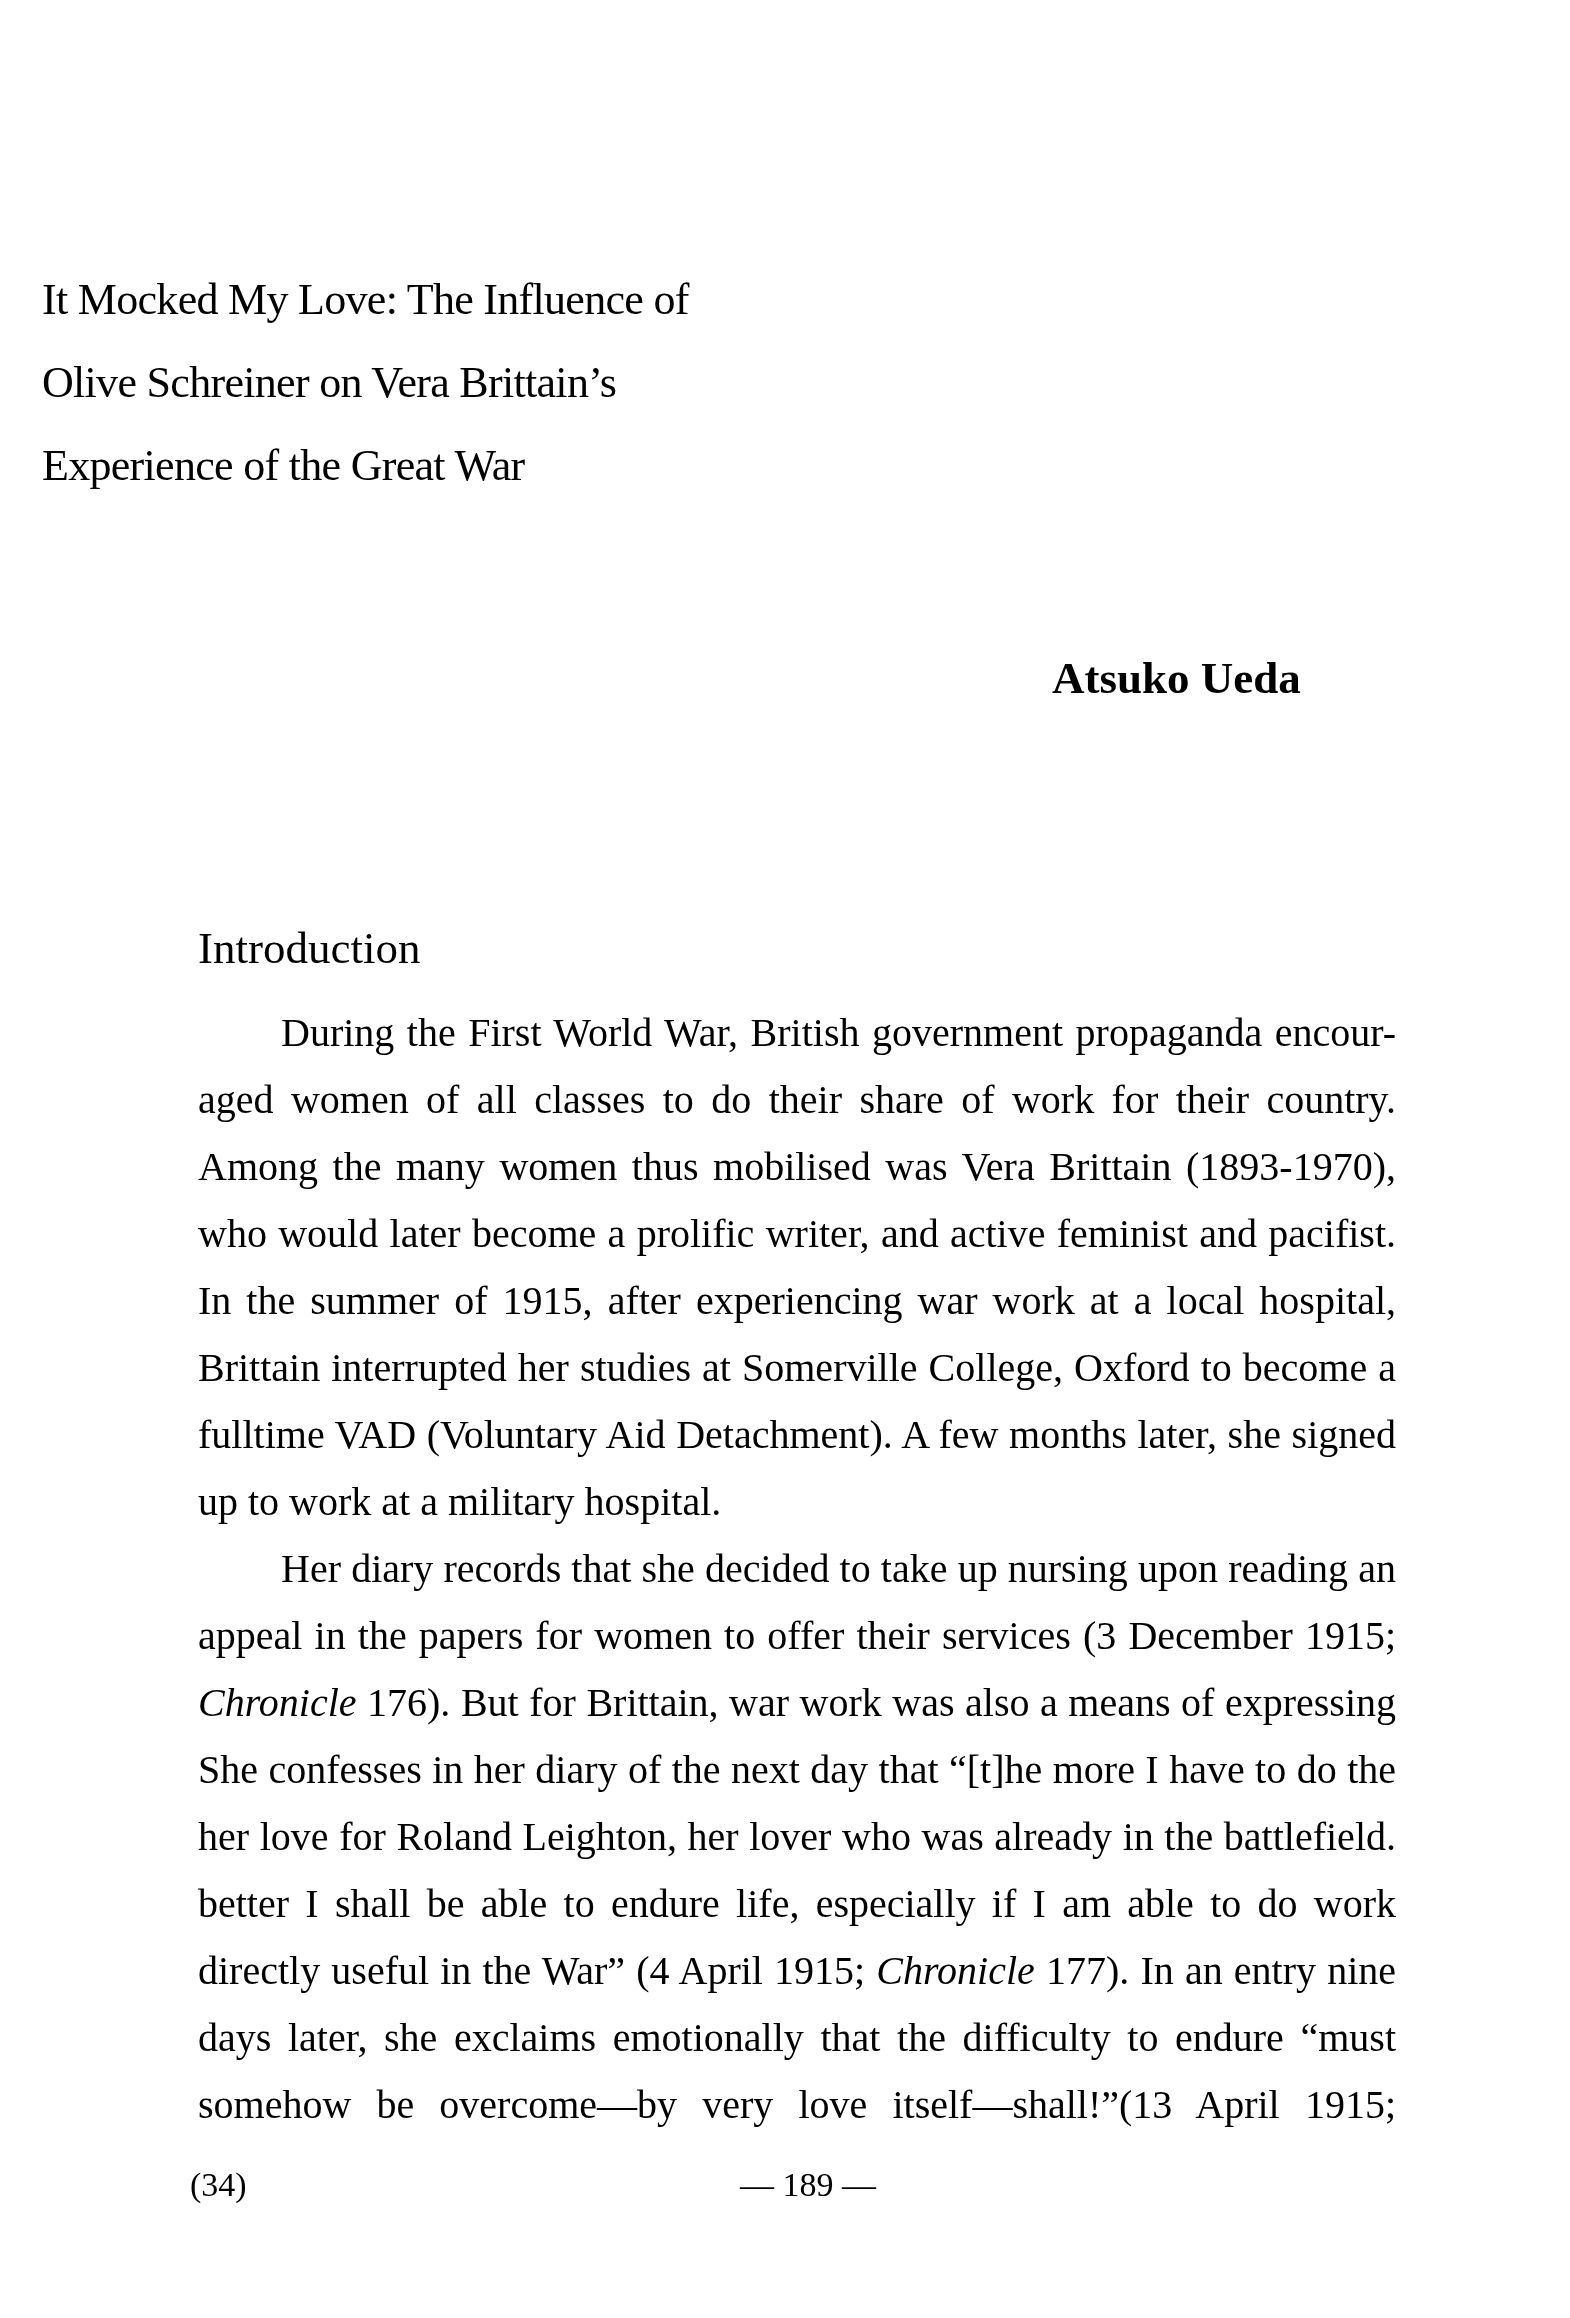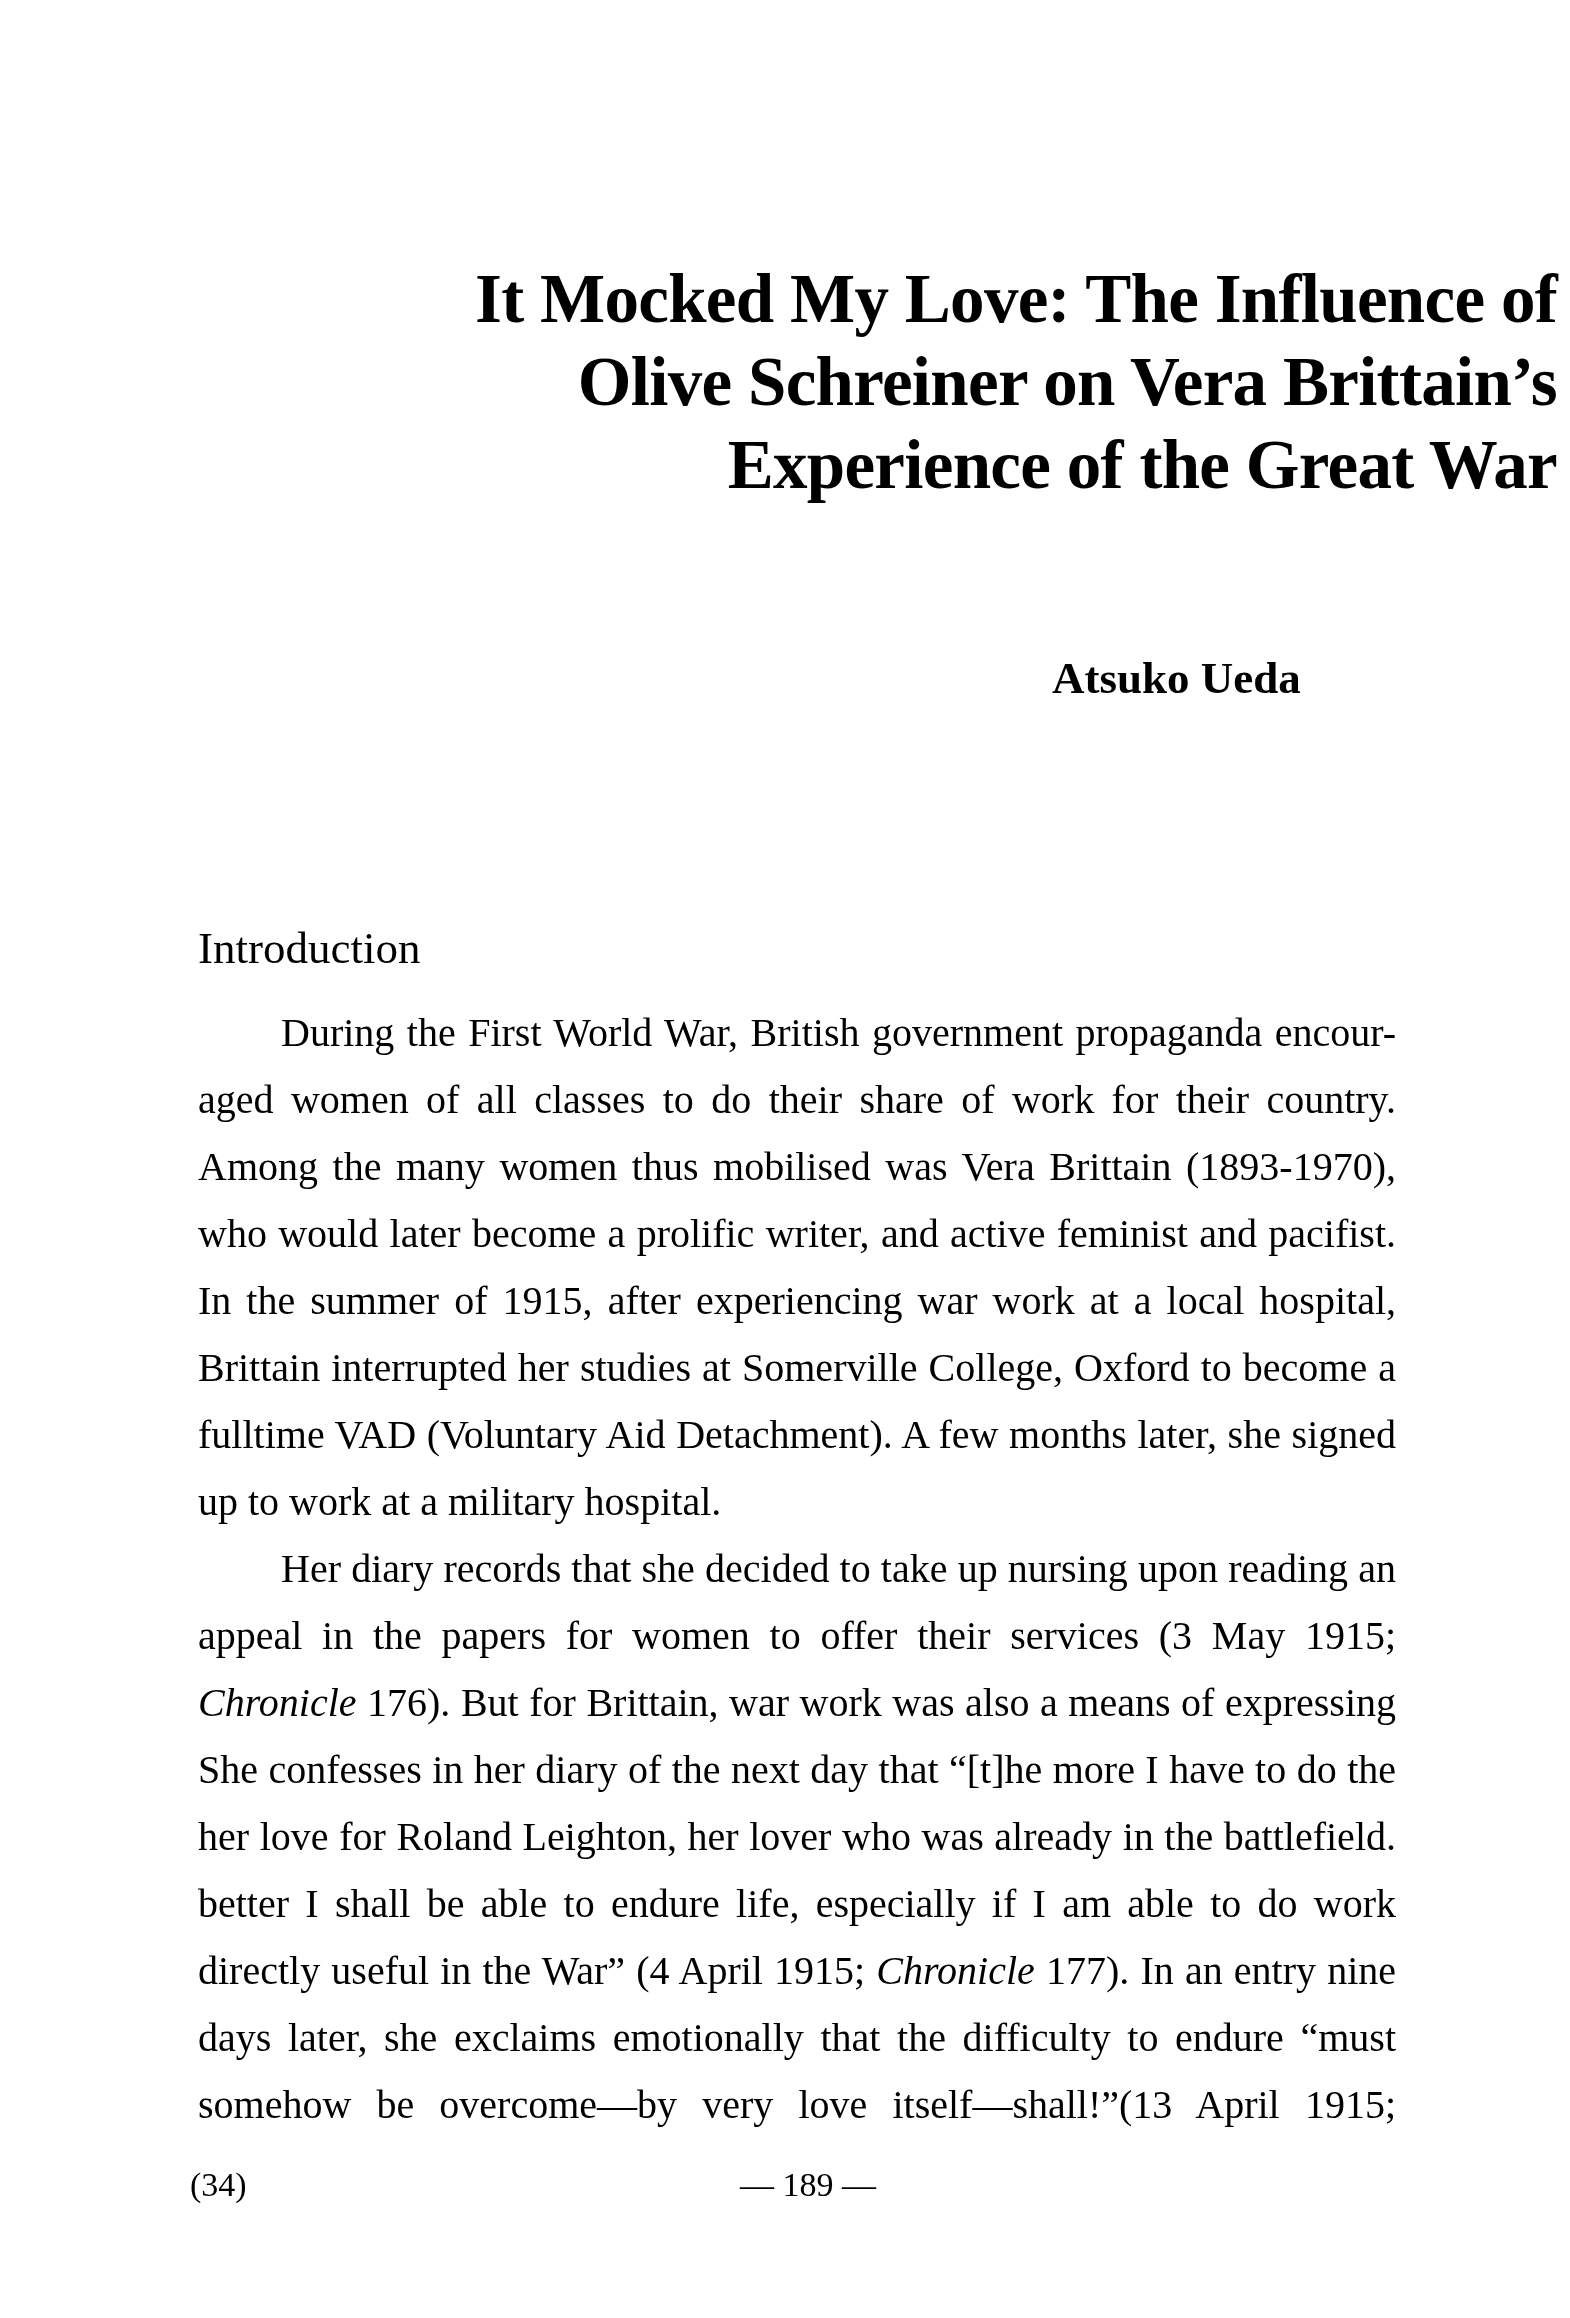--- a/index.html
+++ b/index.html
@@ -10,23 +10,23 @@
     background: #ffffff;
     color: #000000;
     font-family: "Liberation Serif", "DejaVu Serif", serif;
     overflow: hidden;
   }
   .title-block {
     position: absolute;
     top: 258px;
     left: 42px;
     width: 1515px;
-    text-align: right;
-    font-size: 69px;
-    font-weight: bold;
+    text-align: left;
+    font-size: 44px;
+    font-weight: normal;
     line-height: 83px;
     letter-spacing: -0.7px;
   }
   .author {
     position: absolute;
     top: 652px;
     left: 1052px;
     font-size: 45px;
     font-weight: bold;
   }
@@ -87,21 +87,21 @@
   <main class="body-text" id="body-text">
       <div class="line indent"><span class="">During the First World War, British government propaganda encour-</span></div>
       <div class="line"><span class="">aged women of all classes to do their share of work for their country.</span></div>
       <div class="line"><span class="">Among the many women thus mobilised was Vera Brittain (1893-1970),</span></div>
       <div class="line"><span class="">who would later become a prolific writer, and active feminist and pacifist.</span></div>
       <div class="line"><span class="">In the summer of 1915, after experiencing war work at a local hospital,</span></div>
       <div class="line"><span class="">Brittain interrupted her studies at Somerville College, Oxford to become a</span></div>
       <div class="line"><span class="">fulltime VAD (Voluntary Aid Detachment). A few months later, she signed</span></div>
       <div class="line end"><span class="">up to work at a military hospital.</span></div>
       <div class="line indent"><span class="">Her diary records that she decided to take up nursing upon reading an</span></div>
-      <div class="line"><span class="">appeal in the papers for women to offer their services (3 May 1915;</span></div>
+      <div class="line"><span class="">appeal in the papers for women to offer their services (3 December 1915;</span></div>
       <div class="line"><span class="italic">Chronicle</span><span class=""> 176). But for Brittain, war work was also a means of expressing</span></div>
       <div class="line"><span class="">She confesses in her diary of the next day that “[t]he more I have to do the</span></div>
       <div class="line"><span class="">her love for Roland Leighton, her lover who was already in the battlefield.</span></div>
       <div class="line"><span class="">better I shall be able to endure life, especially if I am able to do work</span></div>
       <div class="line"><span class="">directly useful in the War” (4 April 1915; </span><span class="italic">Chronicle</span><span class=""> 177). In an entry nine</span></div>
       <div class="line"><span class="">days later, she exclaims emotionally that the difficulty to endure “must</span></div>
       <div class="line"><span class="">somehow be overcome—by very love itself—shall!”(13 April 1915;</span></div>
     </main>
 
   <div class="footer-left">(34)</div>

